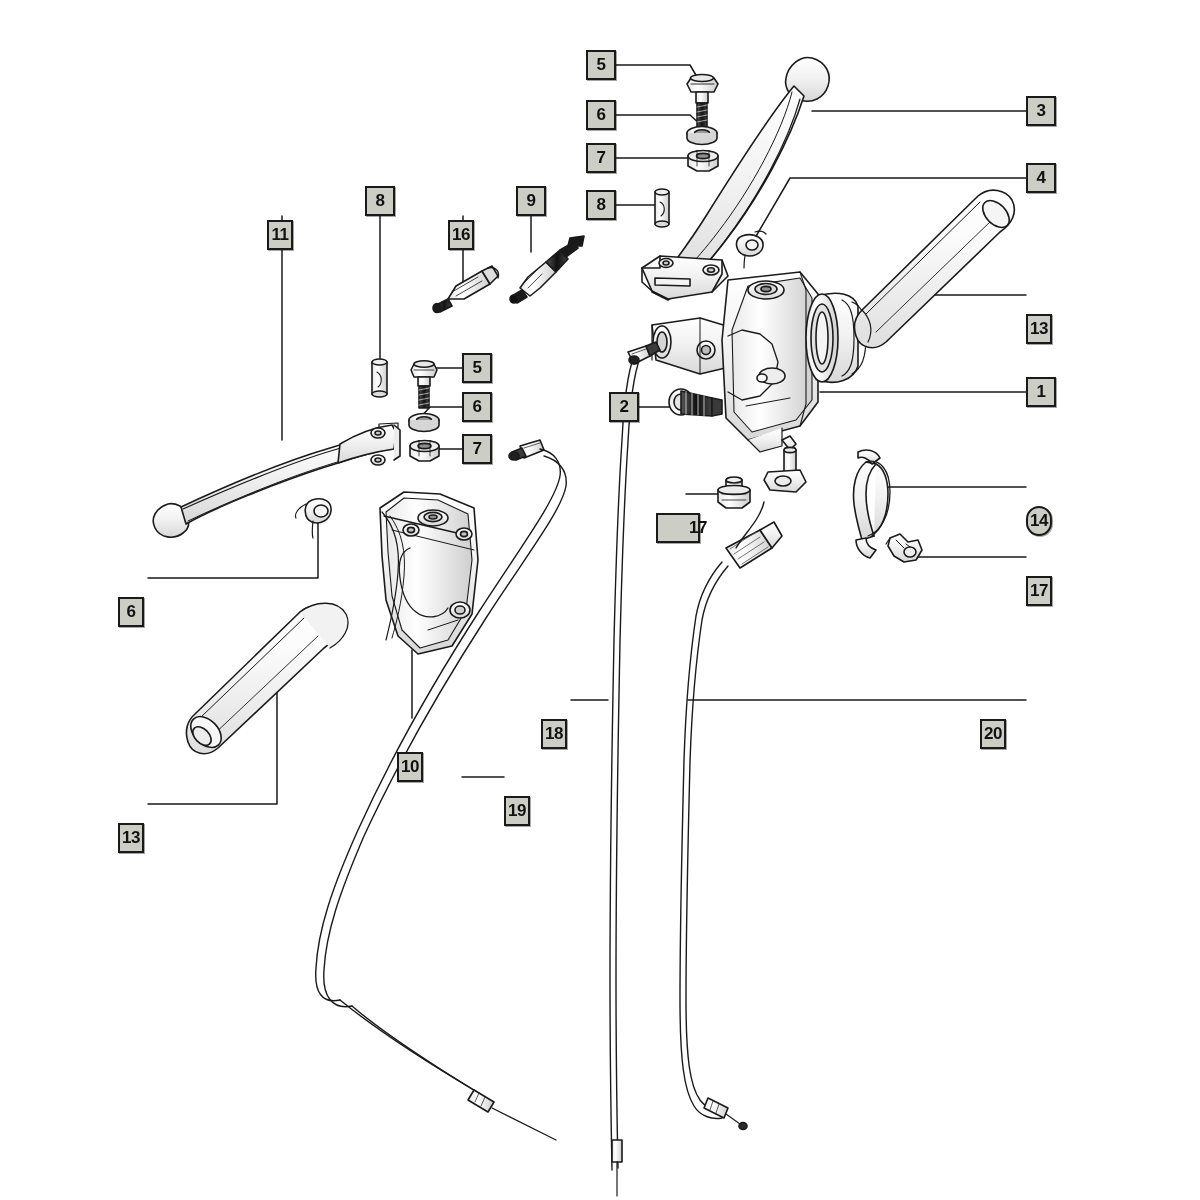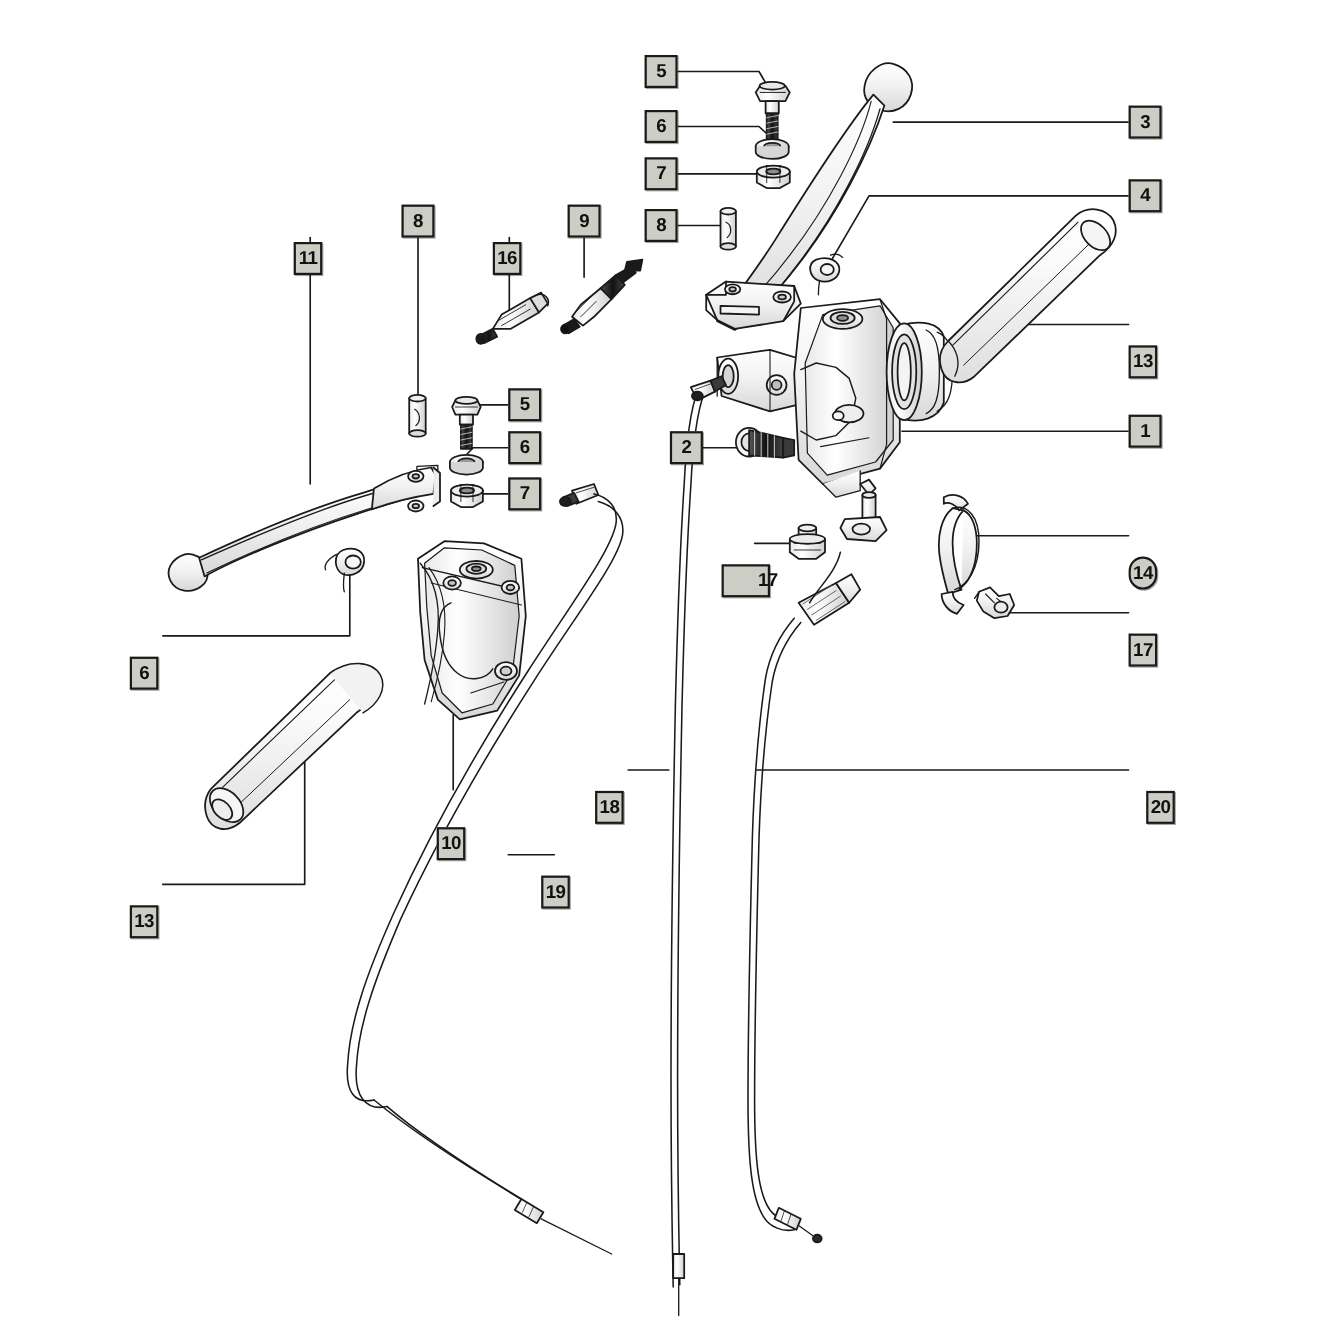--- a/index.html
+++ b/index.html
@@ -491,24 +491,24 @@
       </div>
       <div class="callout wide" style="left: 118px; top: 563px;">
         <span>6</span>
       </div>
       <div class="callout wide" style="left: 397px; top: 718px;">
         <span>10</span>
       </div>
       <div class="callout wide" style="left: 118px; top: 789px;">
         <span>13</span>
       </div>
-      <div class="callout wide" style="left: 492px; top: 762px; align-items: center;">
+      <div class="callout wide" style="left: 504px; top: 762px; align-items: center;">
         <span>19</span>
       </div>
       <div class="callout wide" style="left: 541px; top: 685px;">
         <span>18</span>
       </div>
-      <div class="callout wide" style="left: 1042px; top: 685px;">
+      <div class="callout wide" style="left: 980px; top: 685px;">
         <span>20</span>
       </div>
     </div>
 
 </div>
 
 </body></html>

